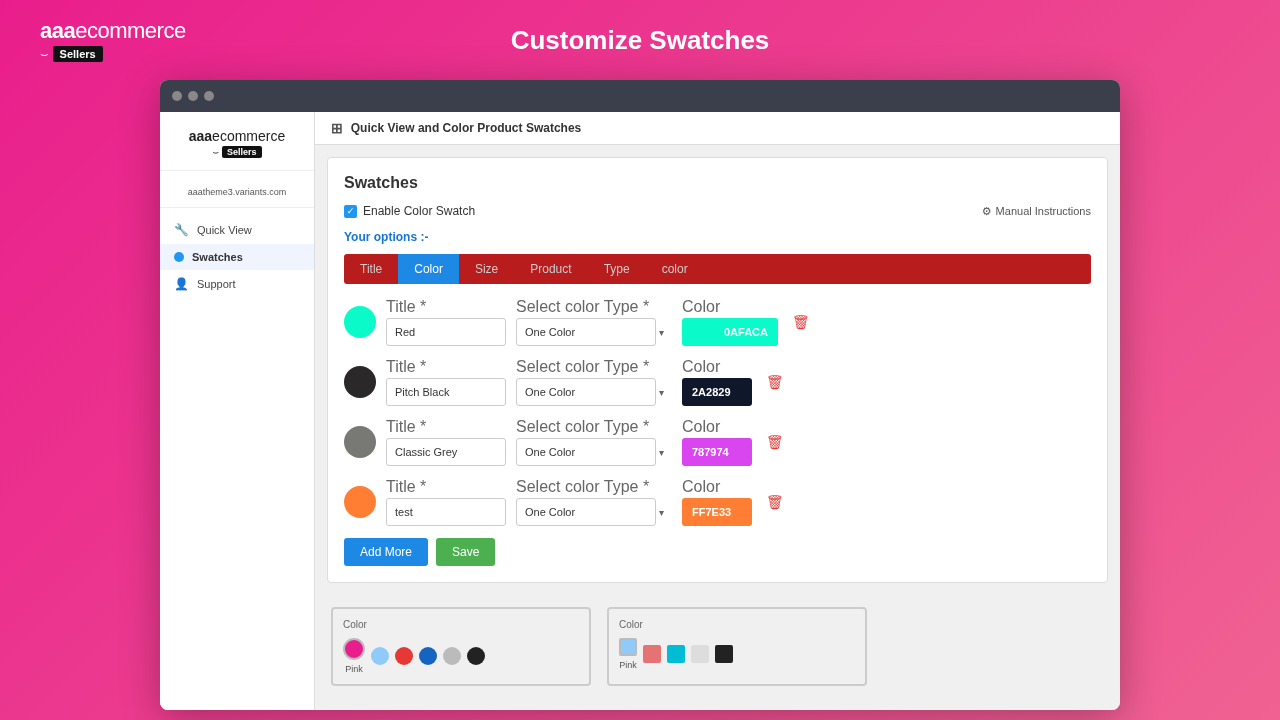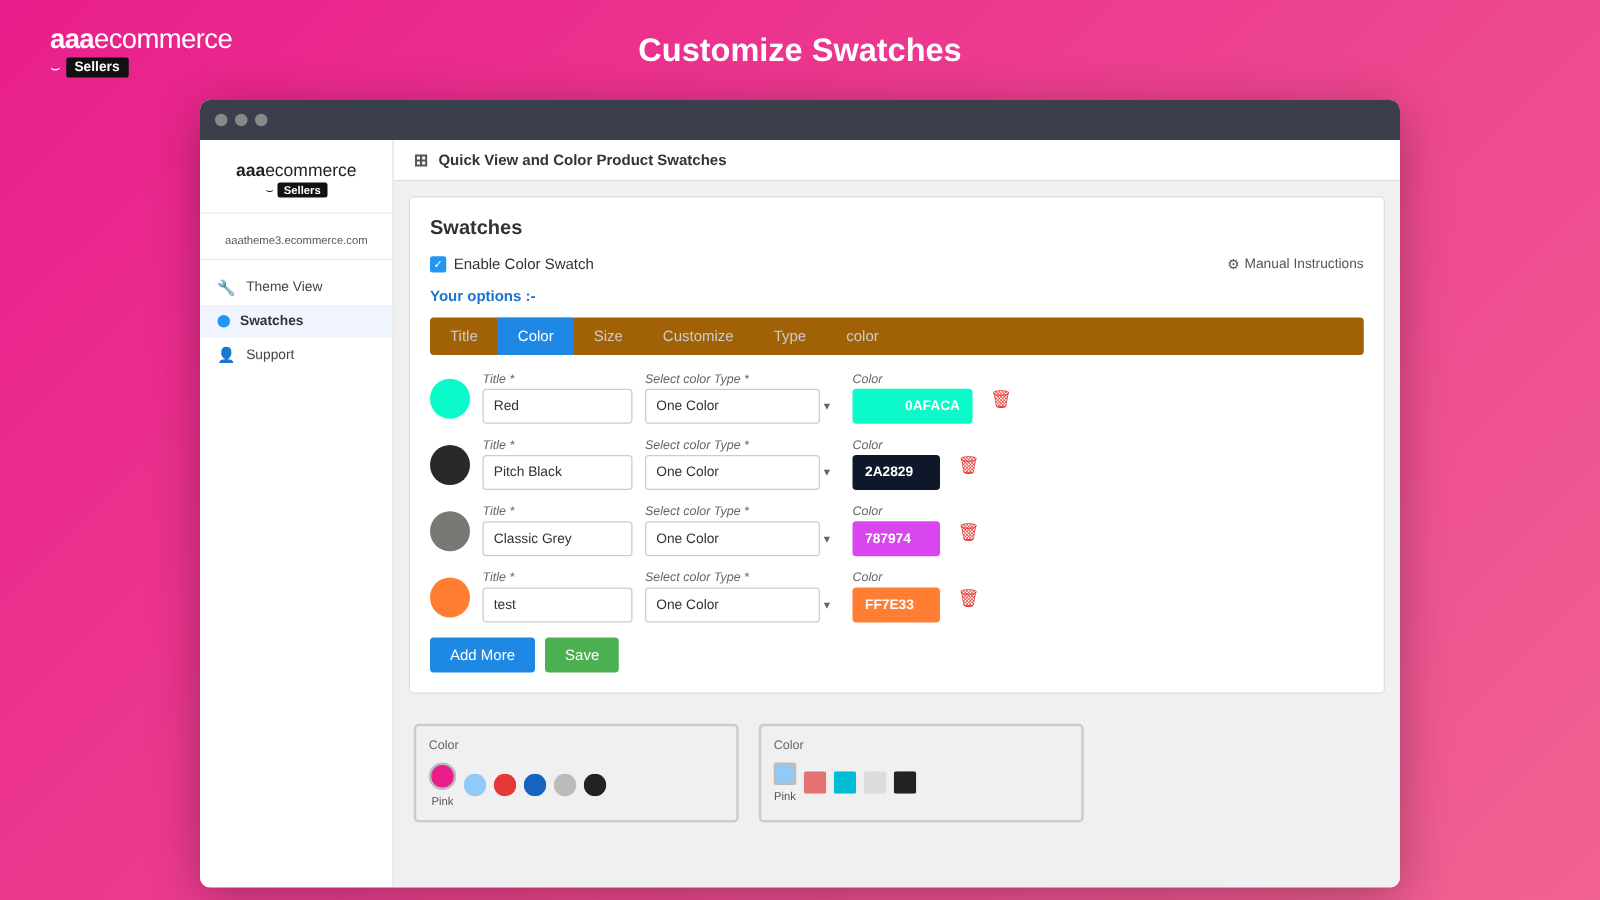--- a/index.html
+++ b/index.html
@@ -222,21 +222,21 @@
       color: #555;
       cursor: pointer;
     }
     .your-options {
       font-size: 12px;
       color: #1976D2;
       font-weight: 600;
       margin-bottom: 10px;
     }
     .tabs-bar {
-      background: #a16207;
+      background: #b91c1c;
       border-radius: 3px;
       display: flex;
       overflow: hidden;
       margin-bottom: 14px;
     }
     .tab-item {
       padding: 8px 16px;
       font-size: 12px;
       color: #ccc;
       cursor: pointer;
@@ -263,23 +263,22 @@
       height: 32px;
       border-radius: 50%;
       flex-shrink: 0;
     }
     .field-group {
       display: flex;
       flex-direction: column;
       gap: 2px;
     }
     .field-label {
-      font-size: 10px;
+      font-size: 16px;
       color: #666;
-      font-style: italic;
     }
     .text-input {
       height: 28px;
       border: 1px solid #ccc;
       border-radius: 3px;
       padding: 0 8px;
       font-size: 11px;
       color: #333;
       width: 120px;
       background: #fff;
@@ -422,25 +421,25 @@
     <div class="sidebar">
       <div class="sidebar-logo">
         <div class="sidebar-logo-text">
           <strong>aaa</strong><span>ecommerce</span>
         </div>
         <div class="sidebar-logo-sub">
           <span class="sidebar-smile">⌣</span>
           <span class="sidebar-happy">Sellers</span>
         </div>
       </div>
-      <div class="sidebar-store">aaatheme3.ecommerce.com</div>
+      <div class="sidebar-store">aaatheme3.variants.com</div>
 
       <div class="sidebar-item">
         <span class="sidebar-icon">🔧</span>
-        <span>Theme View</span>
+        <span>Quick View</span>
       </div>
       <div class="sidebar-item active">
         <span class="sidebar-dot"></span>
         <span>Swatches</span>
       </div>
       <div class="sidebar-item">
         <span class="sidebar-icon">👤</span>
         <span>Support</span>
       </div>
     </div>
@@ -465,21 +464,21 @@
             <span>Manual Instructions</span>
           </div>
         </div>
 
         <div class="your-options">Your options :-</div>
 
         <div class="tabs-bar">
           <div class="tab-item">Title</div>
           <div class="tab-item active">Color</div>
           <div class="tab-item">Size</div>
-          <div class="tab-item">Customize</div>
+          <div class="tab-item">Product</div>
           <div class="tab-item">Type</div>
           <div class="tab-item">color</div>
         </div>
 
 
         <div class="color-row">
           <div class="color-circle" style="background:#0AFACA;"></div>
           <div class="field-group">
             <div class="field-label"><span>Title *</span></div>
             <input class="text-input" type="text" value="Red" style="">

